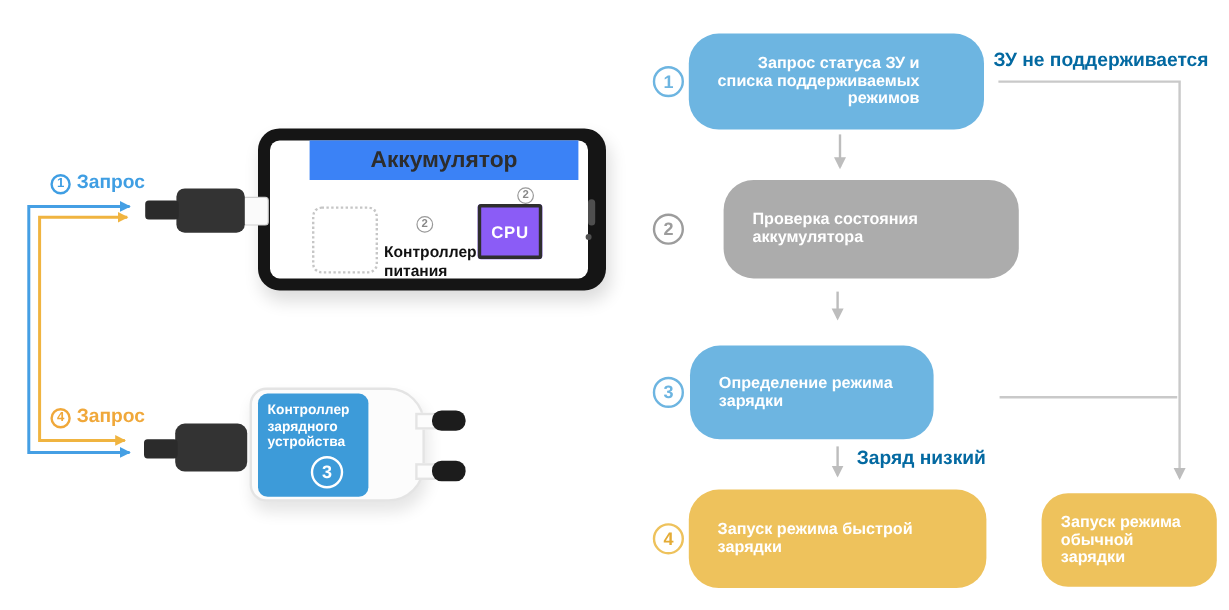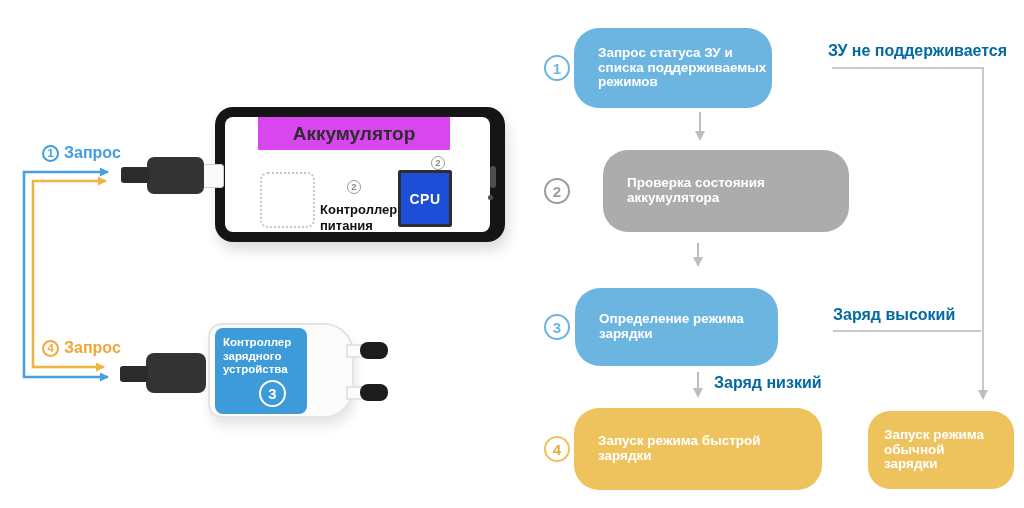--- a/index.html
+++ b/index.html
@@ -19,26 +19,26 @@
   }
   .lbl-data{color:var(--label-blue,#3f9ee3);}
   .lbl-power{color:var(--label-orange,#f0a83a);}
 
   
   .phone{left:215px;top:107px;width:290px;height:135px;background:#151515;border-radius:18px;
          box-shadow:3px 8px 14px rgba(0,0,0,.14);}
   .screen{left:225px;top:117px;width:265px;height:115px;background:#ffffff;border-radius:8px;}
   .side-button{left:490px;top:166px;width:6px;height:22px;background:#4f4f4f;border-radius:3px;}
   .cam-dot{left:488px;top:195px;width:5px;height:5px;background:#4f4f4f;border-radius:50%;}
-  .battery{left:258px;top:117px;width:192px;height:33px;background:#d946ef;
+  .battery{left:258px;top:117px;width:224px;height:33px;background:#3b82f6;
            display:flex;align-items:center;justify-content:center;
            font-size:19px;font-weight:bold;color:#2d2d2d;}
   .chip{left:260px;top:172px;width:55px;height:56px;background:#fff;border:2px dotted #c6c6c6;
         border-radius:8px;box-sizing:border-box;}
-  .cpu{left:398px;top:170px;width:54px;height:57px;background:#1d4ed8;border-radius:3px;
+  .cpu{left:398px;top:170px;width:54px;height:46px;background:#8b5cf6;border-radius:3px;
        box-shadow:inset 0 0 0 3px #2e2e2e;display:flex;align-items:center;justify-content:center;
        color:#fff;font-weight:bold;font-size:14px;letter-spacing:.5px;}
   .ctrl-label{left:320px;top:202px;font-size:13px;font-weight:bold;color:#111;
               line-height:1.2;white-space:pre-line;}
   .mini-badge{width:14px;height:14px;border-radius:50%;border:1.5px solid #999;background:#fff;
               box-sizing:border-box;display:flex;align-items:center;justify-content:center;
               font-size:9.5px;font-weight:bold;color:#888;line-height:1;}
   .mini-badge.b-mid{left:347px;top:180px;}
   .mini-badge.b-cpu{left:431px;top:156px;}
 
@@ -73,21 +73,21 @@
             font-size:15px;font-weight:bold;line-height:1;}
   .fc-badge.c-blue{border-color:var(--block-blue,#6db5e1);color:var(--block-blue,#6db5e1);}
   .fc-badge.c-gray{border-color:#9c9c9c;color:#9c9c9c;}
   .fc-badge.c-yellow{border-color:var(--block-yellow,#eec25c);color:#e4ab35;}
   .fc-block{border-radius:25px;display:flex;align-items:center;
             color:#fff;font-weight:bold;font-size:13.5px;line-height:1.1;white-space:pre-line;
             padding-left:24px;box-sizing:border-box;}
   .fc-block.c-blue{background:var(--block-blue,#6db5e1);}
   .fc-block.c-gray{background:var(--block-gray,#acacac);}
   .fc-block.c-yellow{background:var(--block-yellow,#eec25c);}
-  .blk-1{left:574px;top:28px;width:198px;height:80px;}
+  .blk-1{left:574px;top:28px;width:246px;height:80px;text-align:right;}
   .blk-2{left:603px;top:150px;width:246px;height:82px;}
   .blk-3{left:575px;top:288px;width:203px;height:78px;}
   .blk-4{left:574px;top:408px;width:248px;height:82px;}
   .blk-alt{left:868px;top:411px;width:146px;height:78px;border-radius:22px;padding-left:16px;}
   .bdg-1{left:544px;top:55px;} .bdg-2{left:544px;top:178px;}
   .bdg-3{left:544px;top:314px;} .bdg-4{left:544px;top:436px;}
   .edge-label{font-size:16px;font-weight:bold;color:#0369a1;white-space:nowrap;}
   .el-notsup{left:828px;top:42px;}
   .el-sup{left:714px;top:117px;}
   .el-high{left:833px;top:306px;}
@@ -181,16 +181,15 @@
 аккумулятора</div>
   <div class="abs fc-block c-blue blk-3">Определение режима
 зарядки</div>
   <div class="abs fc-block c-yellow blk-4">Запуск режима быстрой
 зарядки</div>
   <div class="abs fc-block c-yellow blk-alt">Запуск режима
 обычной
 зарядки</div>
 
   <div class="abs edge-label el-notsup">ЗУ не поддерживается</div>
-  <div class="abs edge-label el-high">Заряд высокий</div>
   <div class="abs edge-label el-low">Заряд низкий</div>
 
 </div>
 
 </body></html>

